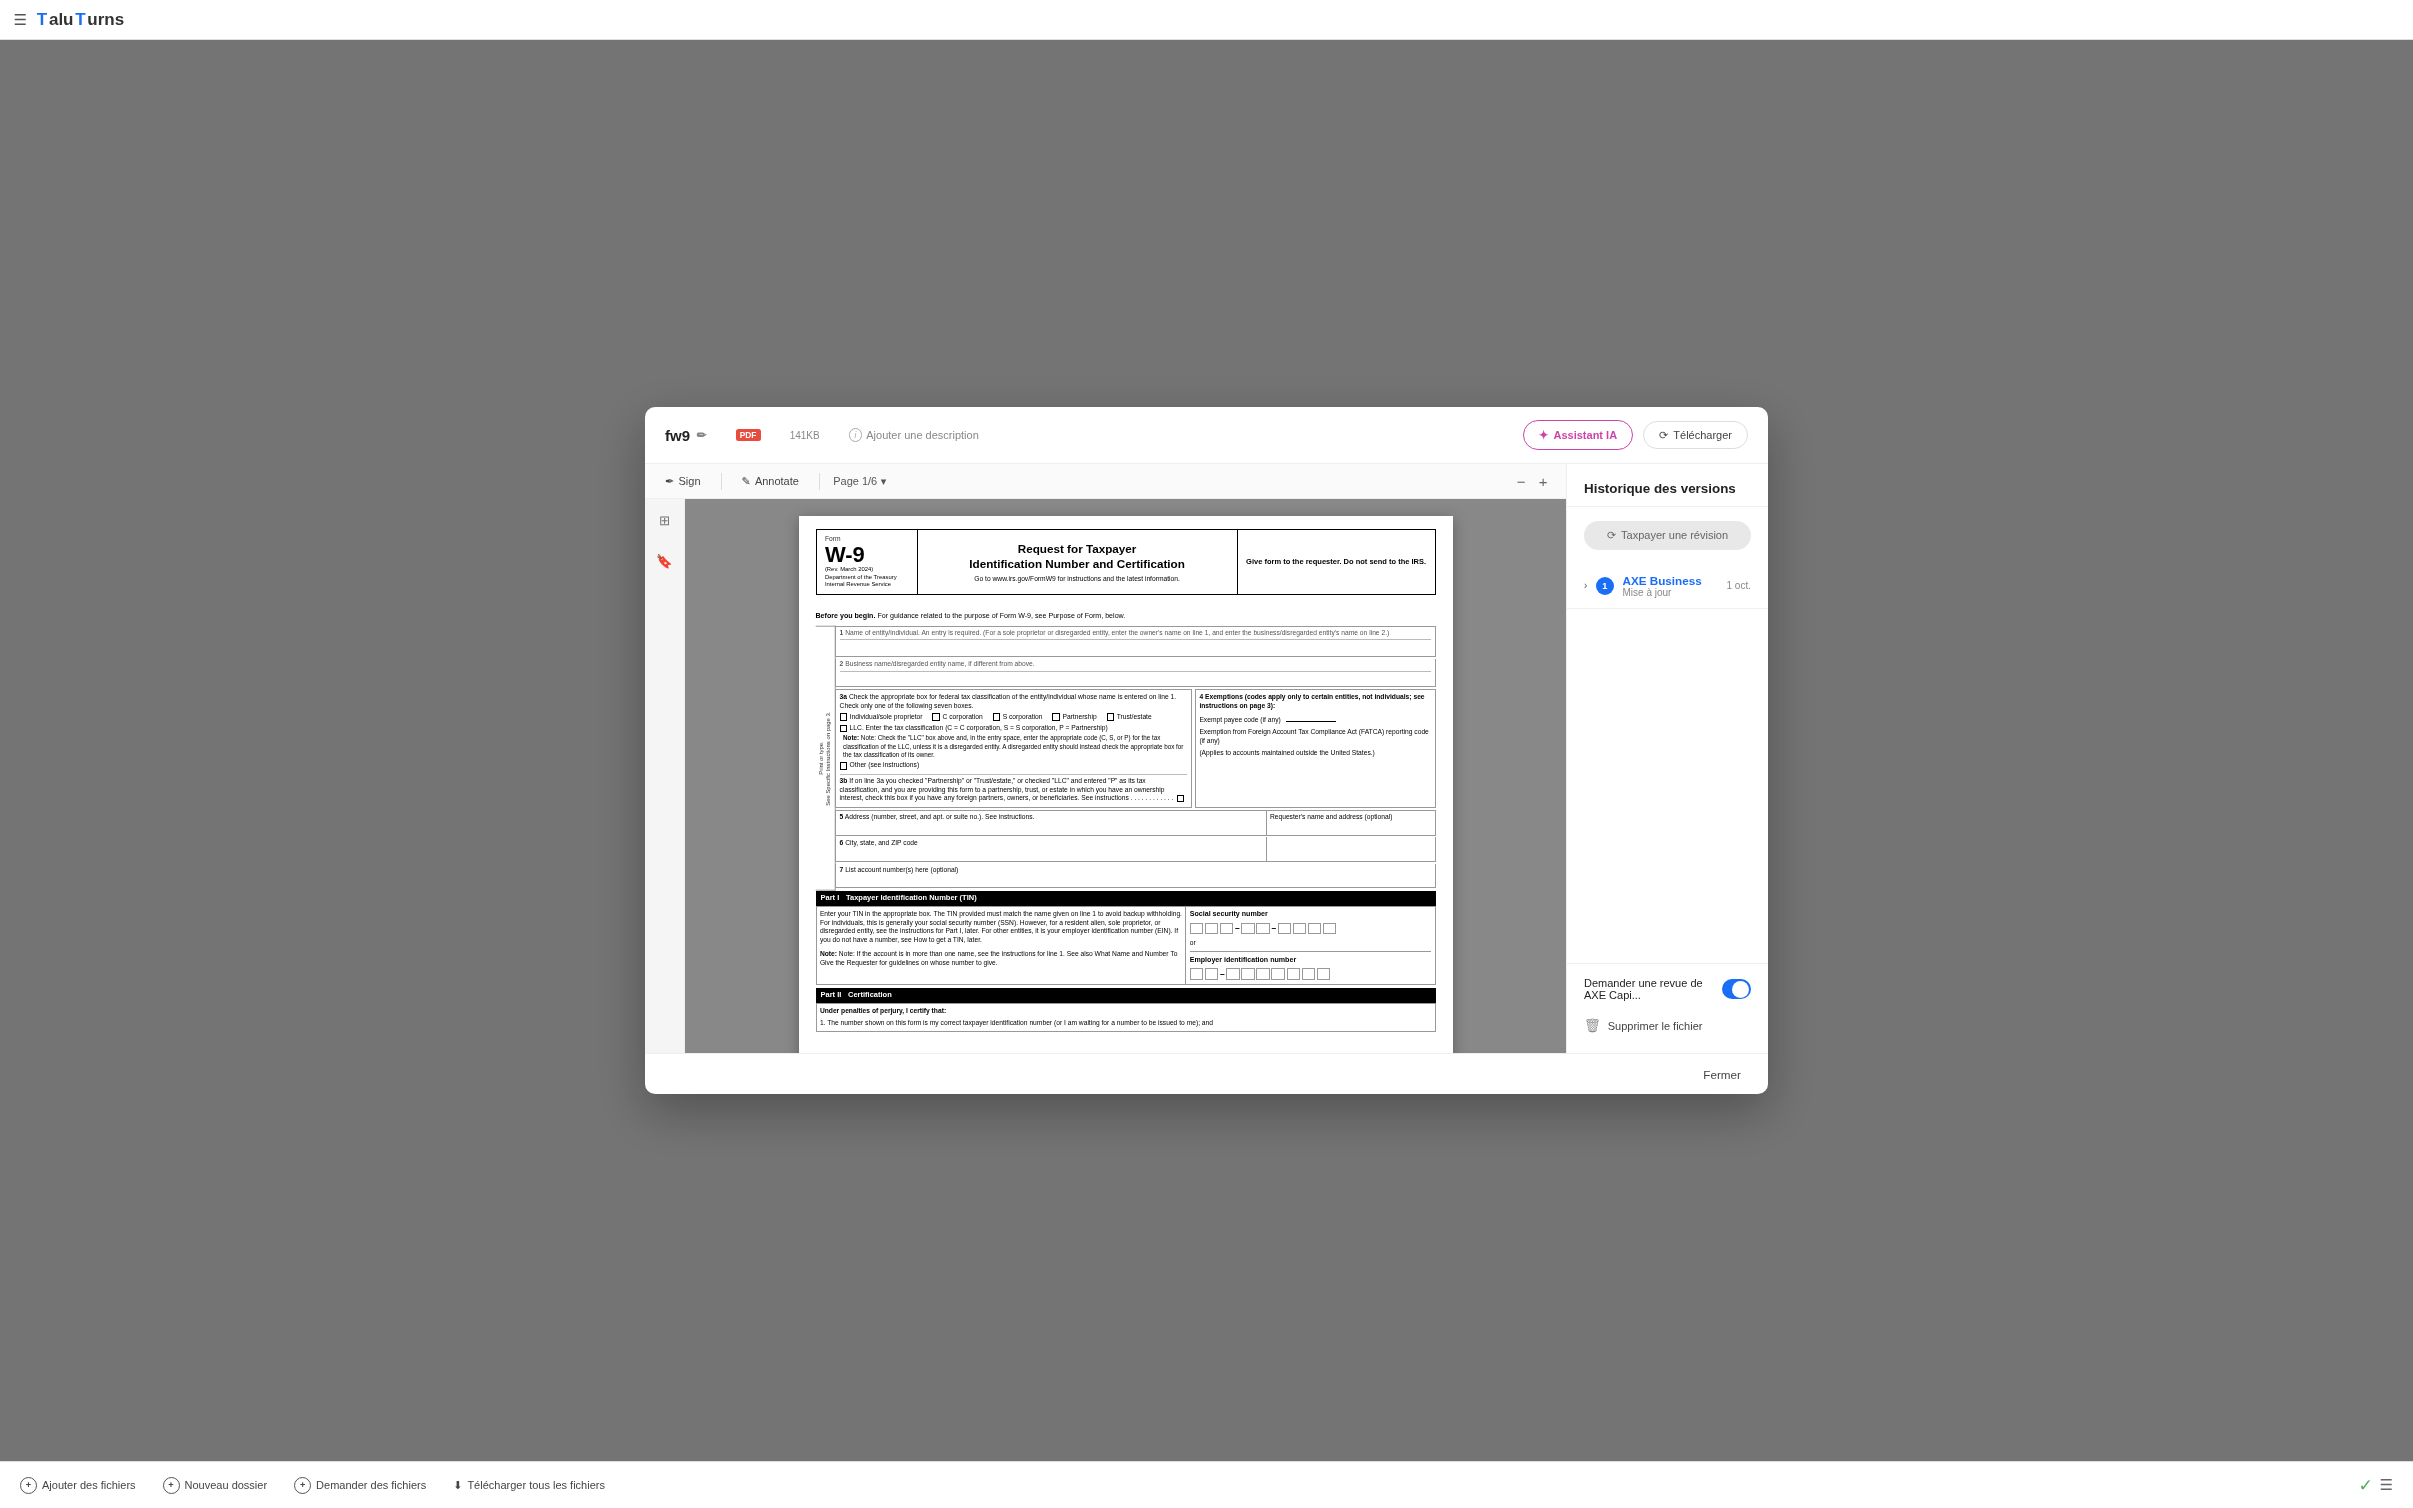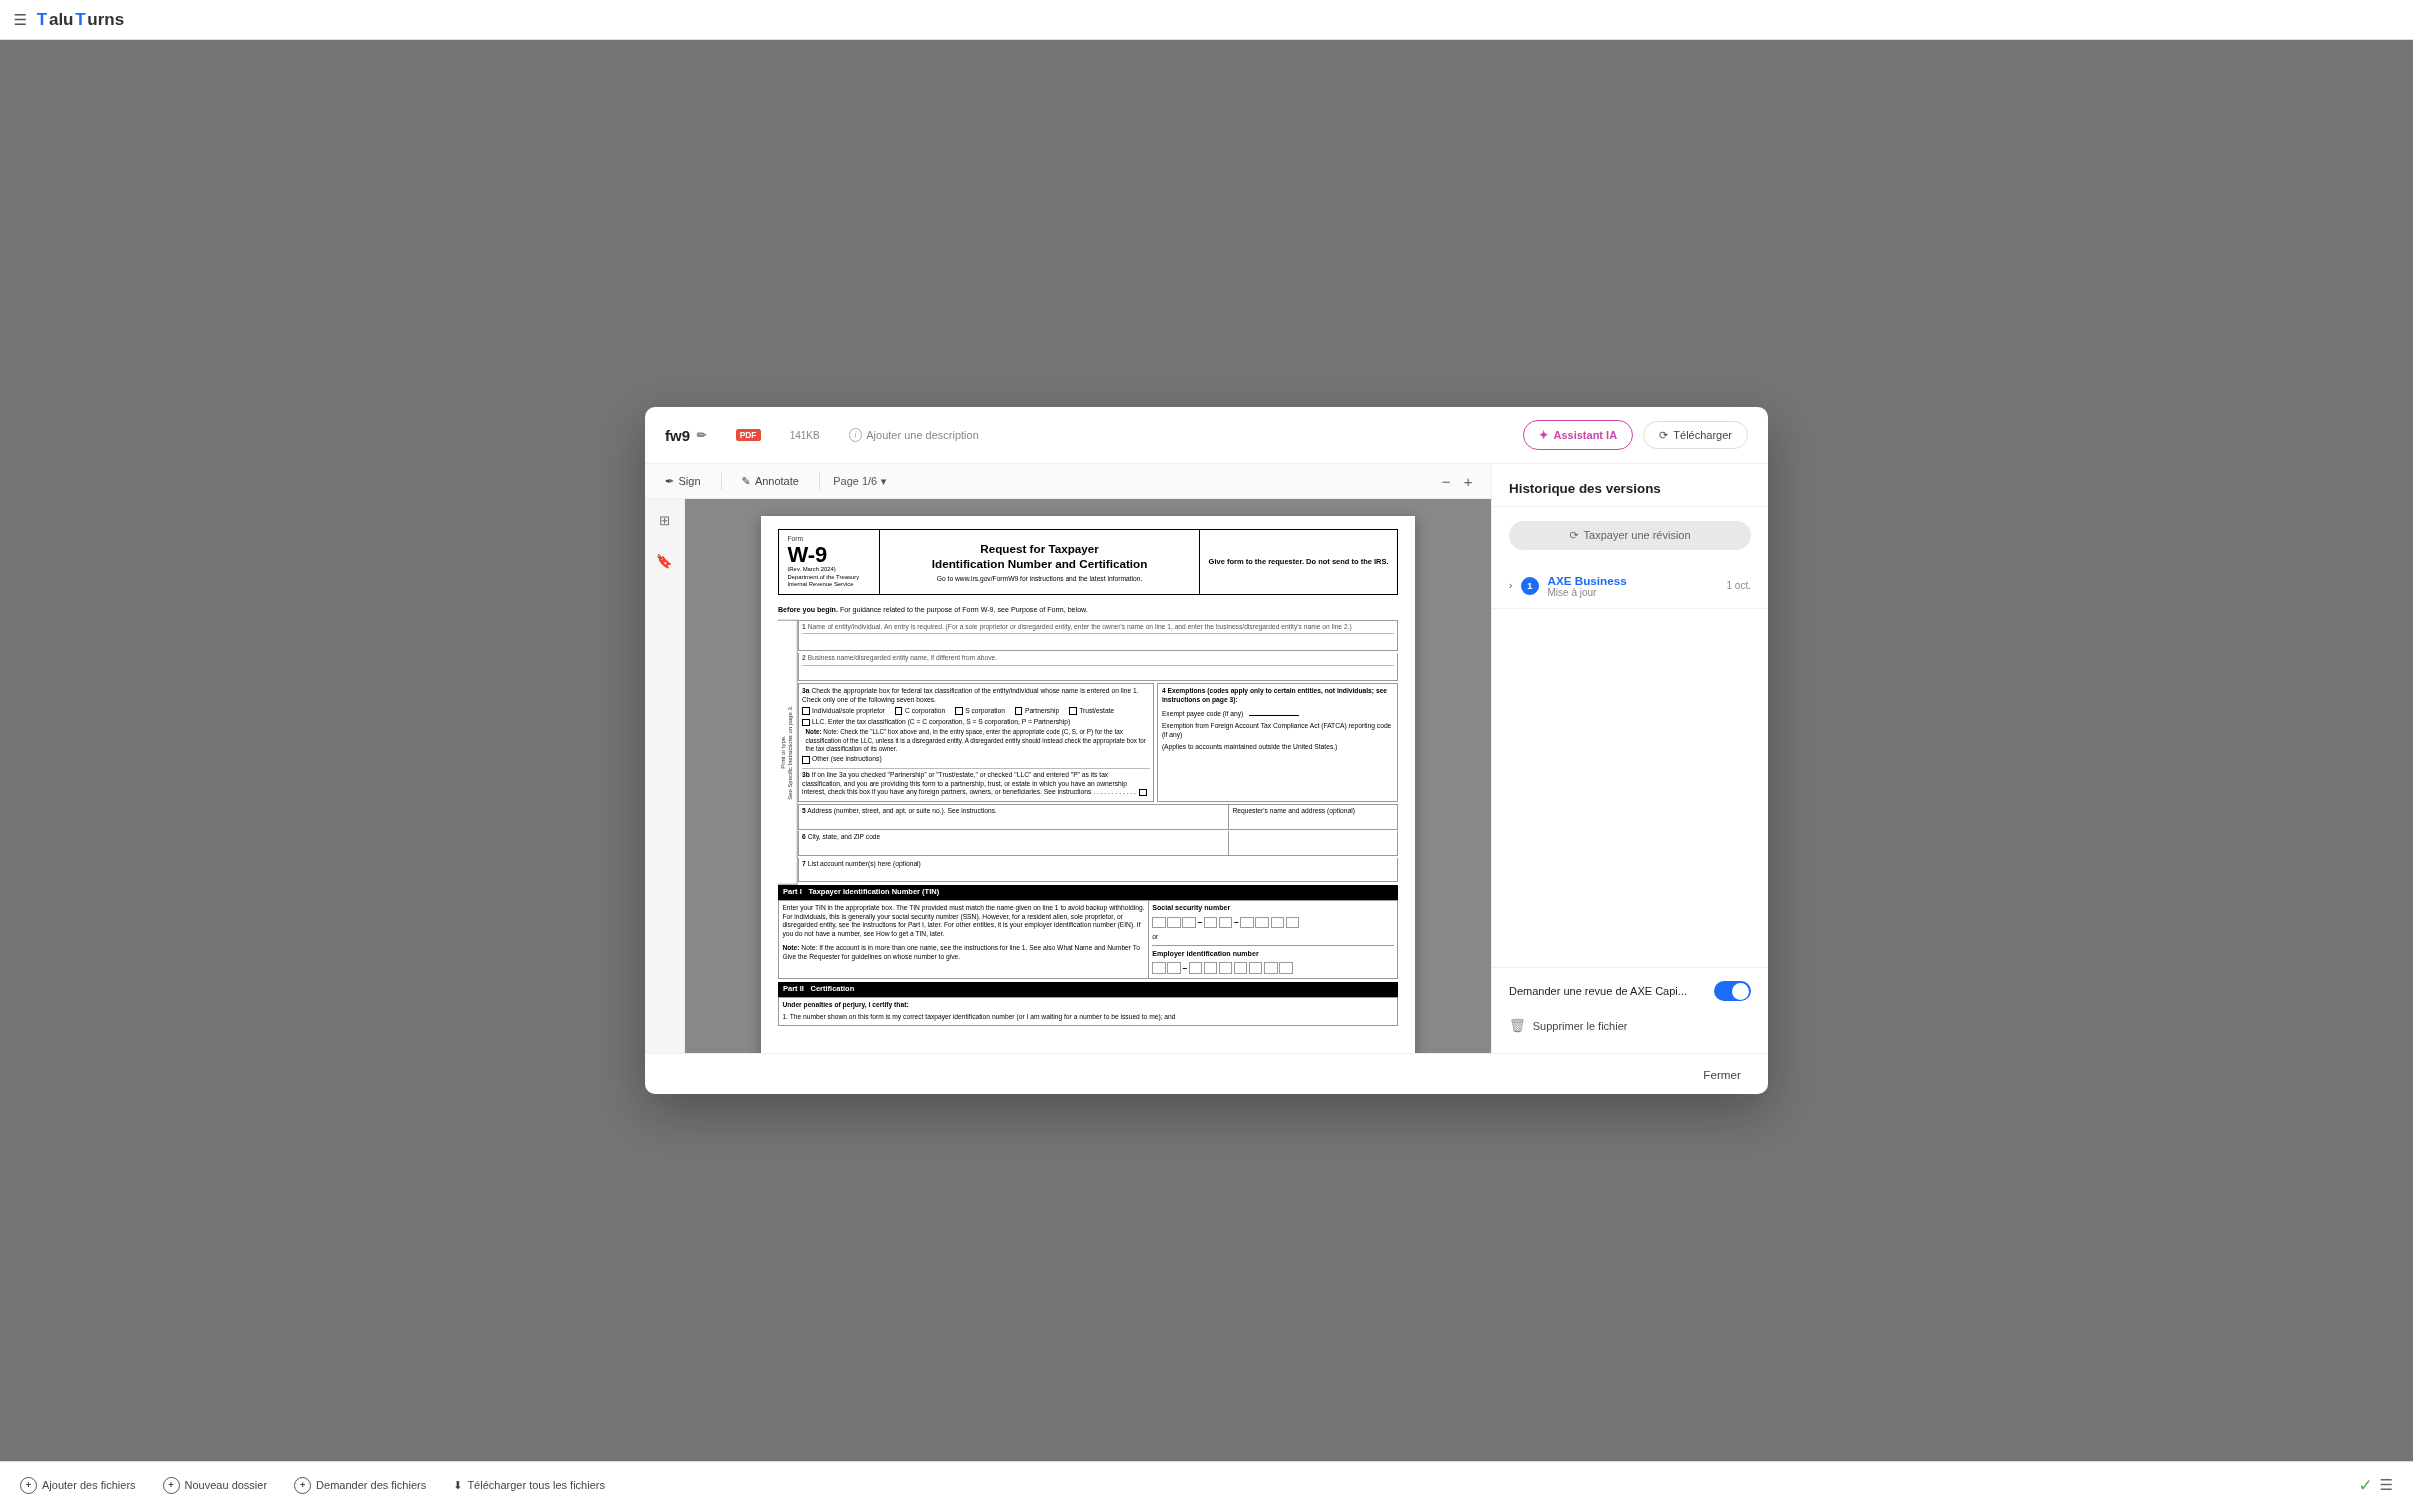--- a/index.html
+++ b/index.html
@@ -310,21 +310,21 @@
       font-family: Arial, Helvetica, sans-serif;
       font-size: 7.1px;
       line-height: 1.3;
       padding: 13.4px 17px;
       color: #000;
     }
     .w9-header {
       display: flex;
       gap: 0;
       border: 0.8px solid #000;
-      margin-bottom: 11px;
+      margin-bottom: 17px;
     }
     .w9-form-id {
       padding: 5px 8.4px;
       border-right: 0.8px solid #000;
       min-width: 101px;
     }
     .w9-form-id .form-label {
       font-size: 6.7px;
       color: #333;
     }
@@ -450,21 +450,21 @@
       align-items: center;
     }
     .ein-box {
       width: 13.4px;
       height: 11.7px;
       border: 0.8px solid #999;
     }
 
     
     .right-panel {
-      width: 276px;
+      width: 201px;
       flex-shrink: 0;
       display: flex;
       flex-direction: column;
       background: #fff;
       overflow-y: auto;
     }
     .right-panel-title {
       padding: 17px 17px 10px;
       font-size: 13.4px;
       font-weight: 700;

